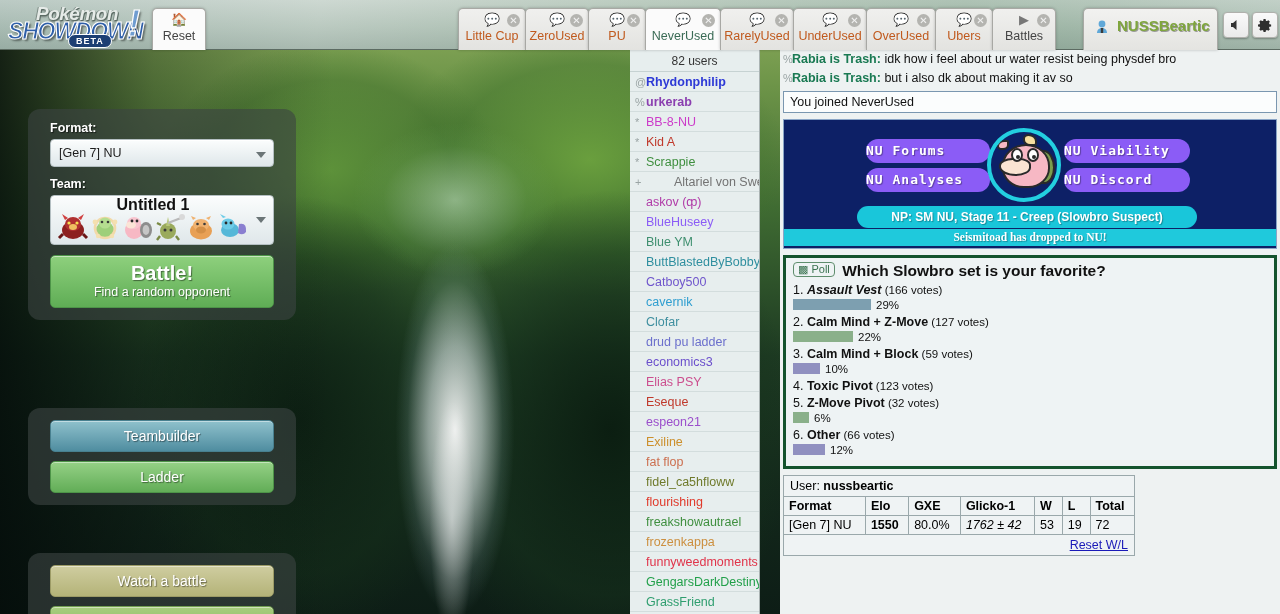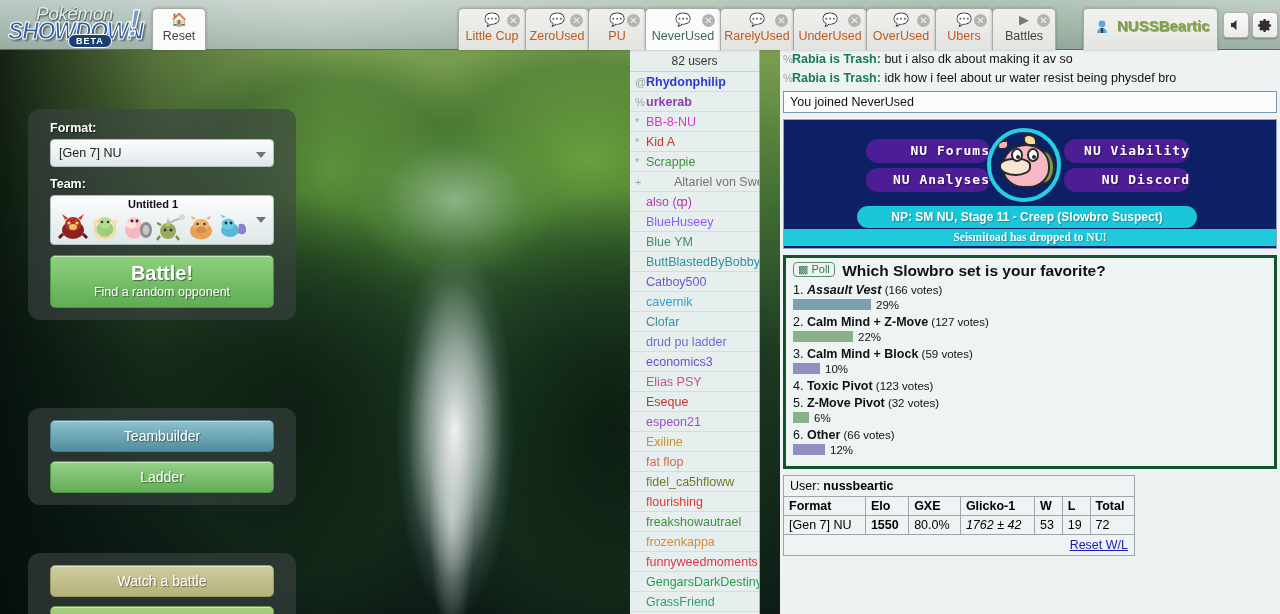--- a/index.html
+++ b/index.html
@@ -48,21 +48,21 @@
       linear-gradient(100deg, #9eb3ab 0%, #b9c8bf 25%, #9fb6a5 50%, #8aa793 75%, #a8bcb0 100%);
     border-bottom: 1px solid #5c6b62;
     z-index: 20;
   }
   #logo {
     position: absolute; left: 6px; top: 1px; width: 146px; height: 46px;
     font-family: "Liberation Sans", sans-serif;
   }
   .logo-pk {
     position: absolute; left: 30px; top: 2px;
-    font-size: 19px; font-weight: normal; font-style: italic;
+    font-size: 19px; font-weight: bold; font-style: italic;
     color: #e6ebe8;
     text-shadow: 1px 1px 0 #5b6b64, -1px 0 0 #7d8c85, 0 2px 2px rgba(0,0,0,.4);
     letter-spacing: -0.5px;
   }
   .logo-sd {
     position: absolute; left: 2px; top: 17px;
     font-size: 23px; font-weight: bold; font-style: italic;
     color: #2f5fa8;
     -webkit-text-stroke: 1.1px #ffffff;
     text-shadow: 2px 2px 2px rgba(0,0,0,.45);
@@ -178,21 +178,21 @@
     border-top: 6px solid #6b7577;
   }
   .teambox {
     position: relative;
     background: linear-gradient(180deg,#fbfdfd 0%, #dfe7ea 100%);
     border: 1px solid #b4bfc2; border-radius: 4px;
     height: 50px; padding: 2px 22px 0 4px;
     cursor: pointer; margin-bottom: 10px;
     box-shadow: inset 0 1px 0 #fff;
   }
-  .teamname { text-align: center; font-size: 11px; font-weight: bold; color: #111; line-height: 13px; }
+  .teamname { text-align: center; font-size: 16px; font-weight: bold; color: #111; line-height: 13px; }
   .sprites { display: flex; justify-content: space-around; align-items: center; height: 32px; padding: 0 2px; }
   .sp { width: 32px; height: 30px; position: relative; }
 
   .bigbtn {
     display: block; width: 100%;
     border-radius: 5px; border: 1px solid;
     text-align: center; cursor: pointer;
     text-shadow: 1px 1px 1px rgba(0,0,0,.45);
     color: #fff;
   }
@@ -263,24 +263,24 @@
   #nubanner {
     margin: 0 3px 6px 3px;
     background: #0d2066;
     border: 1px solid #8aa5c6;
     height: 130px;
     position: relative;
     overflow: hidden;
   }
   .nubtn {
     position: absolute; height: 24px; line-height: 24px;
-    background: #4c1d95; color: #fff;
+    background: #8b5cf6; color: #fff;
     font-family: "DejaVu Sans Mono", monospace;
     font-weight: bold; font-size: 13px;
-    border-radius: 14px; text-align: right;
+    border-radius: 14px; text-align: left;
     letter-spacing: 1px;
     text-shadow: 1px 1px 1px rgba(0,0,0,.35);
     cursor: pointer;
   }
   #nb-forums   { left: 82px;  top: 19px; width: 124px; }
   #nb-analyses { left: 82px;  top: 48px; width: 124px; }
   #nb-viab     { left: 280px; top: 19px; width: 126px; }
   #nb-discord  { left: 280px; top: 48px; width: 126px; }
   #nb-np {
     position: absolute; left: 73px; top: 86px; width: 340px; height: 22px; line-height: 22px;
@@ -550,21 +550,21 @@
 
 <div id="userlist">
   <div id="usercount">82 users</div>
   <div id="userrows">
       <div class="urow staff"><span class="grp">@</span><span class="uname" style="color: rgb(45, 57, 214);">Rhydonphilip</span></div>
       <div class="urow staff"><span class="grp">%</span><span class="uname" style="color: rgb(139, 63, 176);">urkerab</span></div>
       <div class="urow"><span class="grp">*</span><span class="uname" style="color: rgb(204, 59, 201);">BB-8-NU</span></div>
       <div class="urow"><span class="grp">*</span><span class="uname" style="color: rgb(192, 57, 43);">Kid A</span></div>
       <div class="urow"><span class="grp">*</span><span class="uname" style="color: rgb(63, 143, 63);">Scrappie</span></div>
       <div class="urow"><span class="grp">+</span><span class="uname" style="color: #737373; margin-left: 28px;">Altariel von Sweep</span></div>
-      <div class="urow"><span class="grp"></span><span class="uname" style="color: rgb(176, 59, 168);">also (ȹ)</span></div>
+      <div class="urow"><span class="grp"></span><span class="uname" style="color: rgb(176, 59, 168);">askov (ȹ)</span></div>
       <div class="urow"><span class="grp"></span><span class="uname" style="color: #8b5cf6;">BlueHuseey</span></div>
       <div class="urow"><span class="grp"></span><span class="uname" style="color: rgb(63, 143, 111);">Blue YM</span></div>
       <div class="urow"><span class="grp"></span><span class="uname" style="color: rgb(47, 143, 159);">ButtBlastedByBobby</span></div>
       <div class="urow"><span class="grp"></span><span class="uname" style="color: rgb(111, 85, 204);">Catboy500</span></div>
       <div class="urow"><span class="grp"></span><span class="uname" style="color: rgb(47, 158, 208);">cavernik</span></div>
       <div class="urow"><span class="grp"></span><span class="uname" style="color: rgb(63, 143, 159);">Clofar</span></div>
       <div class="urow"><span class="grp"></span><span class="uname" style="color: rgb(107, 111, 204);">drud pu ladder</span></div>
       <div class="urow"><span class="grp"></span><span class="uname" style="color: rgb(107, 79, 204);">economics3</span></div>
       <div class="urow"><span class="grp"></span><span class="uname" style="color: rgb(204, 79, 143);">Elias PSY</span></div>
       <div class="urow"><span class="grp"></span><span class="uname" style="color: rgb(192, 57, 43);">Eseque</span></div>
@@ -578,25 +578,25 @@
       <div class="urow"><span class="grp"></span><span class="uname" style="color: rgb(224, 52, 74);">funnyweedmoments</span></div>
       <div class="urow"><span class="grp"></span><span class="uname" style="color: rgb(34, 160, 74);">GengarsDarkDestiny</span></div>
       <div class="urow"><span class="grp"></span><span class="uname" style="color: rgb(47, 158, 111);">GrassFriend</span></div>
     </div>
 </div>
 
 <div id="chatpane">
 
   <div class="msg">
     <span class="grp">%</span><span class="who">Rabia is Trash:</span>
-    <span class="txt">but i also dk about making it av so</span>
+    <span class="txt">idk how i feel about ur water resist being physdef bro</span>
   </div>
   <div class="msg">
     <span class="grp">%</span><span class="who">Rabia is Trash:</span>
-    <span class="txt">idk how i feel about ur water resist being physdef bro</span>
+    <span class="txt">but i also dk about making it av so</span>
   </div>
 
   <div class="notice">You joined NeverUsed</div>
 
   <div id="nubanner">
     <div class="nubtn" id="nb-forums">NU Forums</div>
     <div class="nubtn" id="nb-analyses">NU Analyses</div>
     <div class="nubtn" id="nb-viab">NU Viability</div>
     <div class="nubtn" id="nb-discord">NU Discord</div>
     <div id="slowbro-circle">

